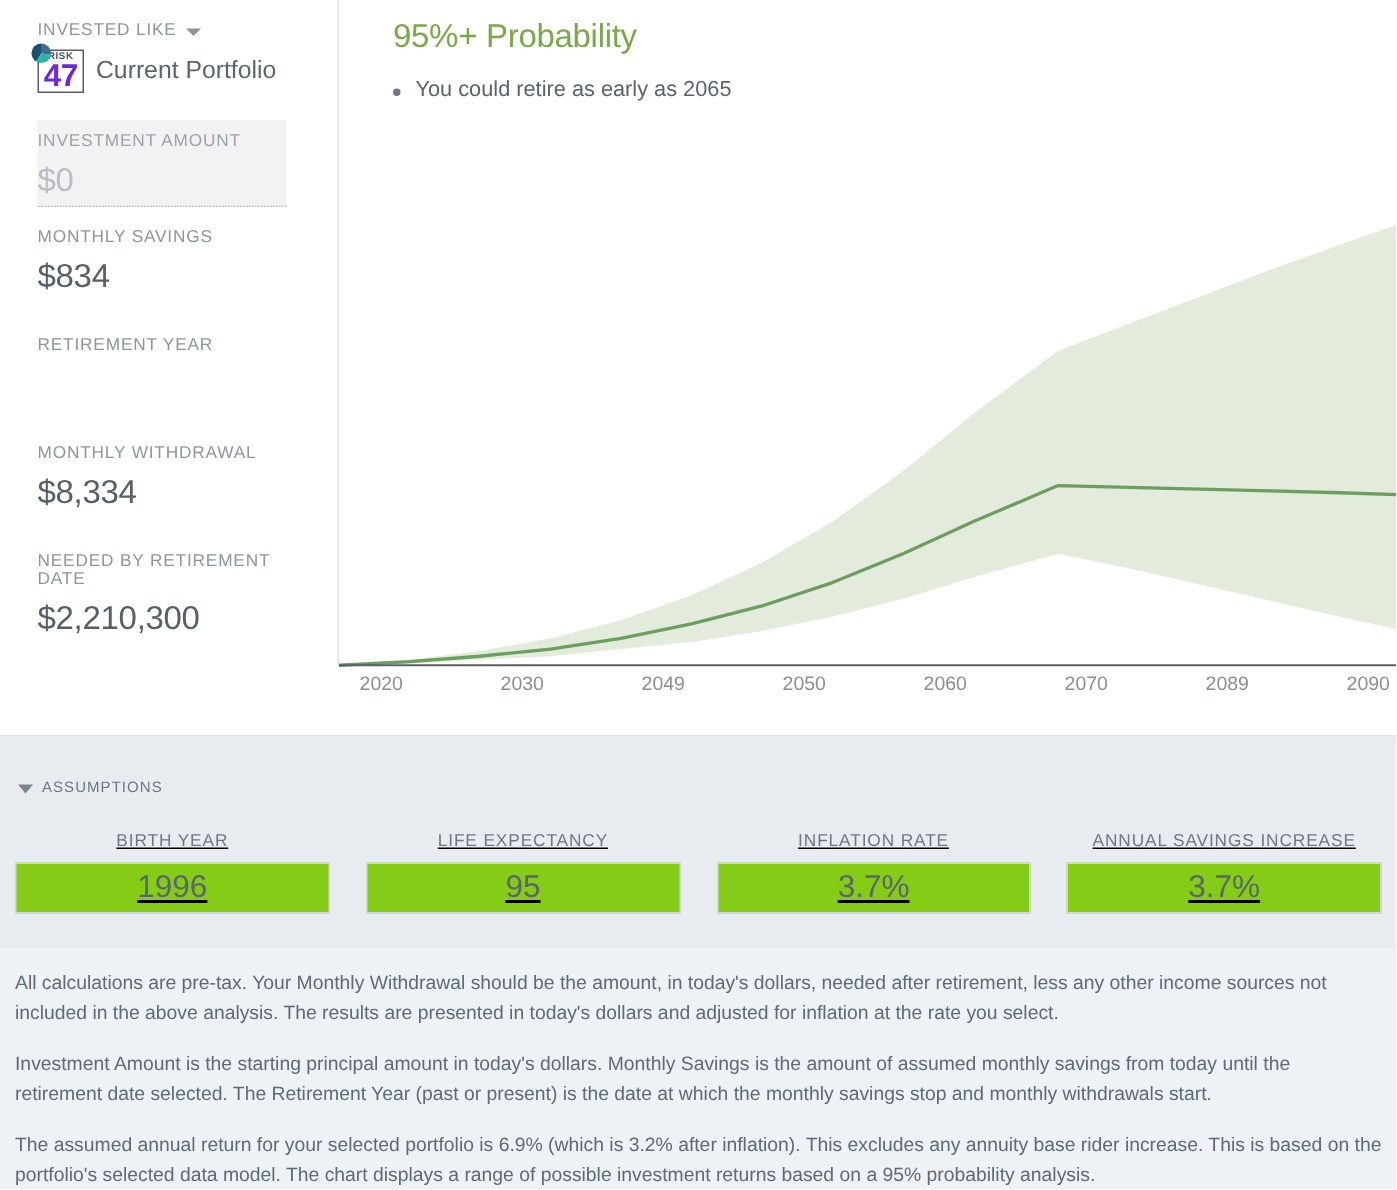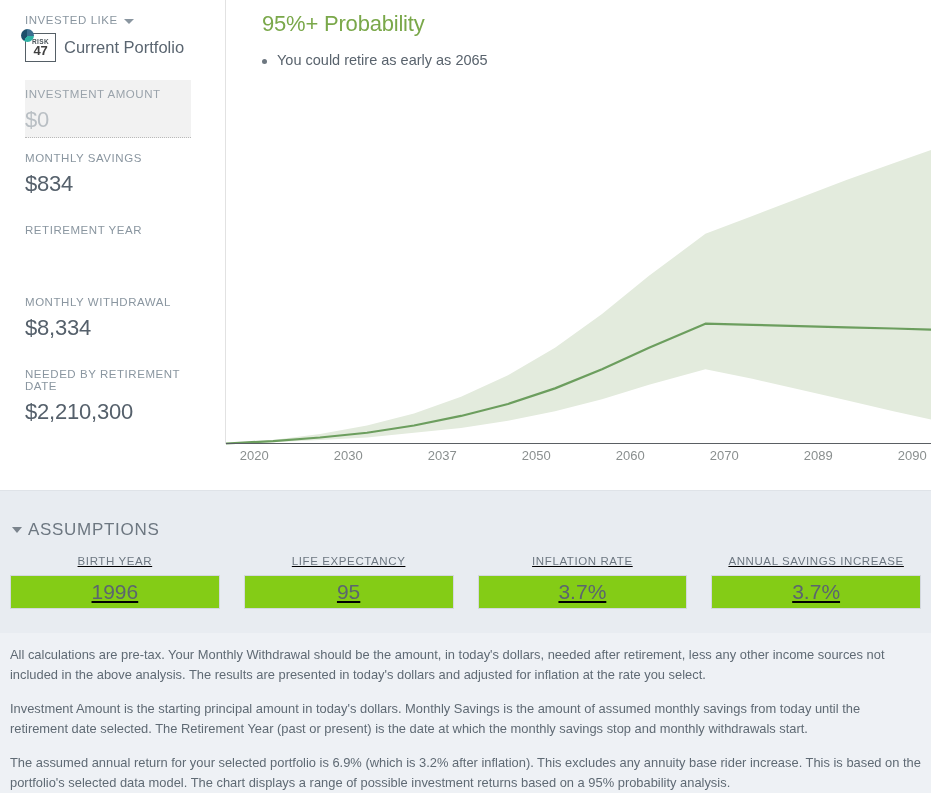--- a/index.html
+++ b/index.html
@@ -44,21 +44,21 @@
     position:relative; width:31px; height:29px;
     border:1px solid #555f66; background:#fff;
     display:flex; flex-direction:column; align-items:center; justify-content:center;
     line-height:1;
   }
   .risk-badge .risk-word {
     font-size:6.5px; font-weight:700; color:#4a5459; letter-spacing:0.4px;
     margin-top:1px;
   }
   .risk-badge .risk-num {
-    font-size:13px; font-weight:700; color:#404040; letter-spacing:-0.3px;
+    font-size:21px; font-weight:700; color:#6d28d9; letter-spacing:-0.3px;
     margin-top:-1px;
   }
   .risk-pie {
     position:absolute; left:-5px; top:-5px; width:13px; height:13px;
     border-radius:50%;
     background: conic-gradient(#3b6e8f 0deg 95deg, #2fb3a5 95deg 215deg, #1c4f6b 215deg 360deg);
   }
   .portfolio-name {
     font-size:16.5px; color:#5a6570; font-weight:400;
   }
@@ -109,21 +109,21 @@
     background:#e8ecf1; border-top:1px solid #dfe3e8;
   }
   .assumptions-header {
     position:absolute; left:12px; top:29px; display:flex; align-items:center; gap:6px;
   }
   .chev-down {
     width:0;height:0;border-left:5px solid transparent;border-right:5px solid transparent;
     border-top:6px solid #7b848d;
   }
   .assumptions-title {
-    font-size:17px; letter-spacing:0.7px; color:#6d7781; text-transform:uppercase;text-align:center;
+    font-size:10px; letter-spacing:0.7px; color:#6d7781; text-transform:uppercase;text-align:center;
   }
   .assumption-grid {
     position:absolute; left:10px; top:64px; width:911px;
     display:flex; gap:24px;
   }
   .assumption-cell { flex:1 1 0; display:flex; flex-direction:column; align-items:center;text-decoration:underline; }
   .assumption-label {
     font-size:11.5px; letter-spacing:0.6px; color:#6d7781; text-transform:uppercase;
     margin-bottom:8px;
   }
@@ -199,21 +199,21 @@
 
       <svg class="chart-svg" viewBox="0 0 705 450" preserveAspectRatio="none">
         <path id="band-path" fill="#e3ebdd" stroke="none" d="M0.00,443.50 L47.00,439.91 L94.00,433.92 L141.00,425.53 L188.00,413.55 L235.00,396.78 L282.00,375.22 L329.00,347.66 L376.00,314.12 L423.00,275.79 L479.40,233.86 L526.40,215.89 L573.40,197.92 L620.40,179.95 L667.40,163.18 L705.00,150.00 L705.00,419.54 L667.40,411.16 L620.40,400.37 L573.40,389.59 L526.40,378.81 L479.40,369.23 L423.00,384.80 L376.00,399.18 L329.00,411.16 L282.00,420.74 L235.00,427.93 L188.00,432.72 L141.00,437.51 L94.00,439.91 L47.00,442.30 L0.00,443.50 Z"></path>
         <polyline id="median-path" fill="none" stroke="#6c9e5e" stroke-width="2.2" stroke-linejoin="round" stroke-linecap="round" points="0.00,443.50 47.00,441.10 94.00,437.51 141.00,432.72 188.00,425.53 235.00,415.95 282.00,403.97 329.00,388.39 376.00,369.23 423.00,347.66 479.40,323.70 526.40,324.90 573.40,326.10 620.40,327.30 667.40,328.50 705.00,329.69"></polyline>
         <line x1="0" y1="443.5" x2="705" y2="443.5" stroke="#5a5f63" stroke-width="1.2"></line>
       </svg>
 
       <div class="axis-labels" id="axis-labels">
           <div class="axis-tick" style="left: 28.2px;">2020</div>
           <div class="axis-tick" style="left: 122.2px;">2030</div>
-          <div class="axis-tick" style="left: 216.2px;">2037</div>
+          <div class="axis-tick" style="left: 216.2px;">2049</div>
           <div class="axis-tick" style="left: 310.2px;">2050</div>
           <div class="axis-tick" style="left: 404.2px;">2060</div>
           <div class="axis-tick" style="left: 498.2px;">2070</div>
           <div class="axis-tick" style="left: 592.2px;">2089</div>
           <div class="axis-tick" style="left: 686.2px;">2090</div>
         </div>
     </div>
   </div>
 
   <div class="assumptions">

